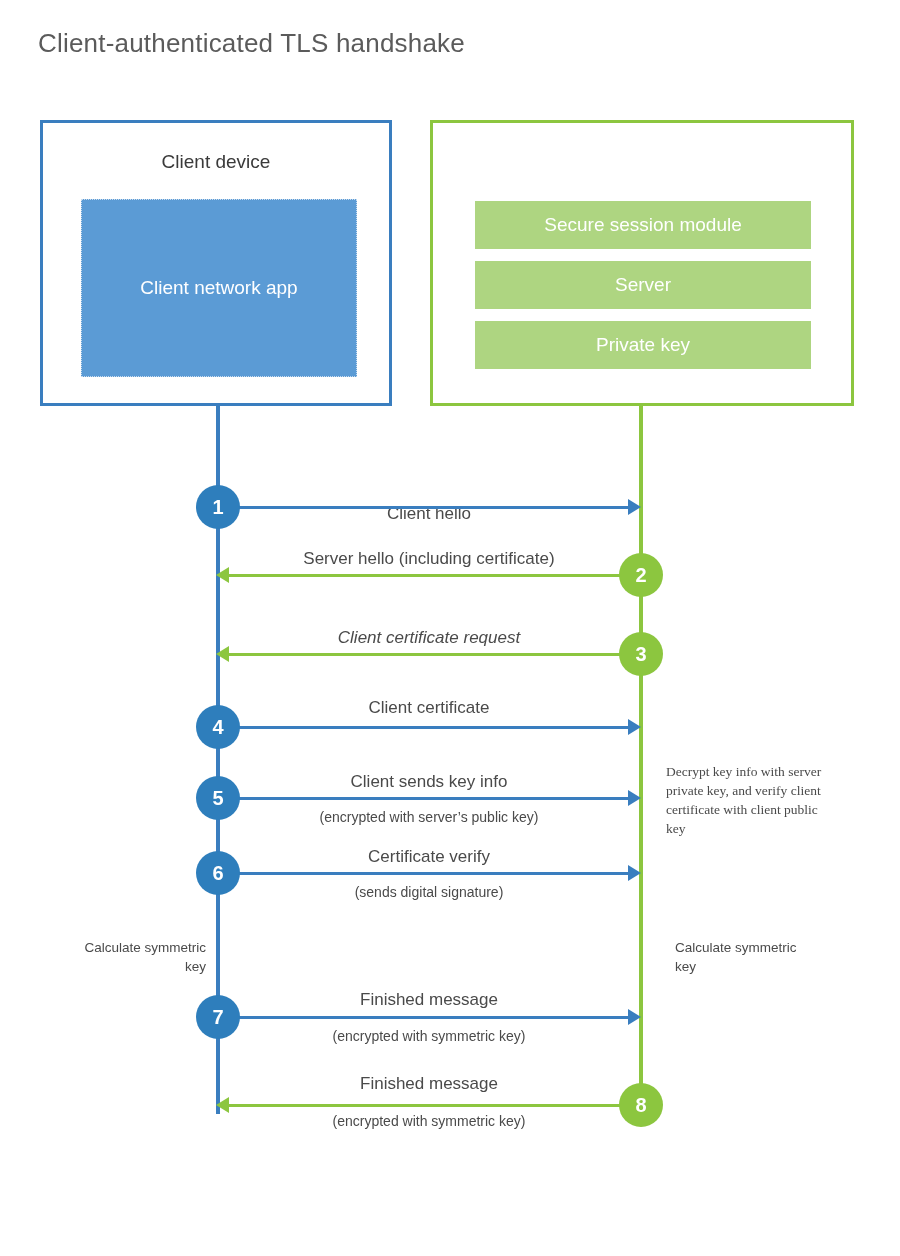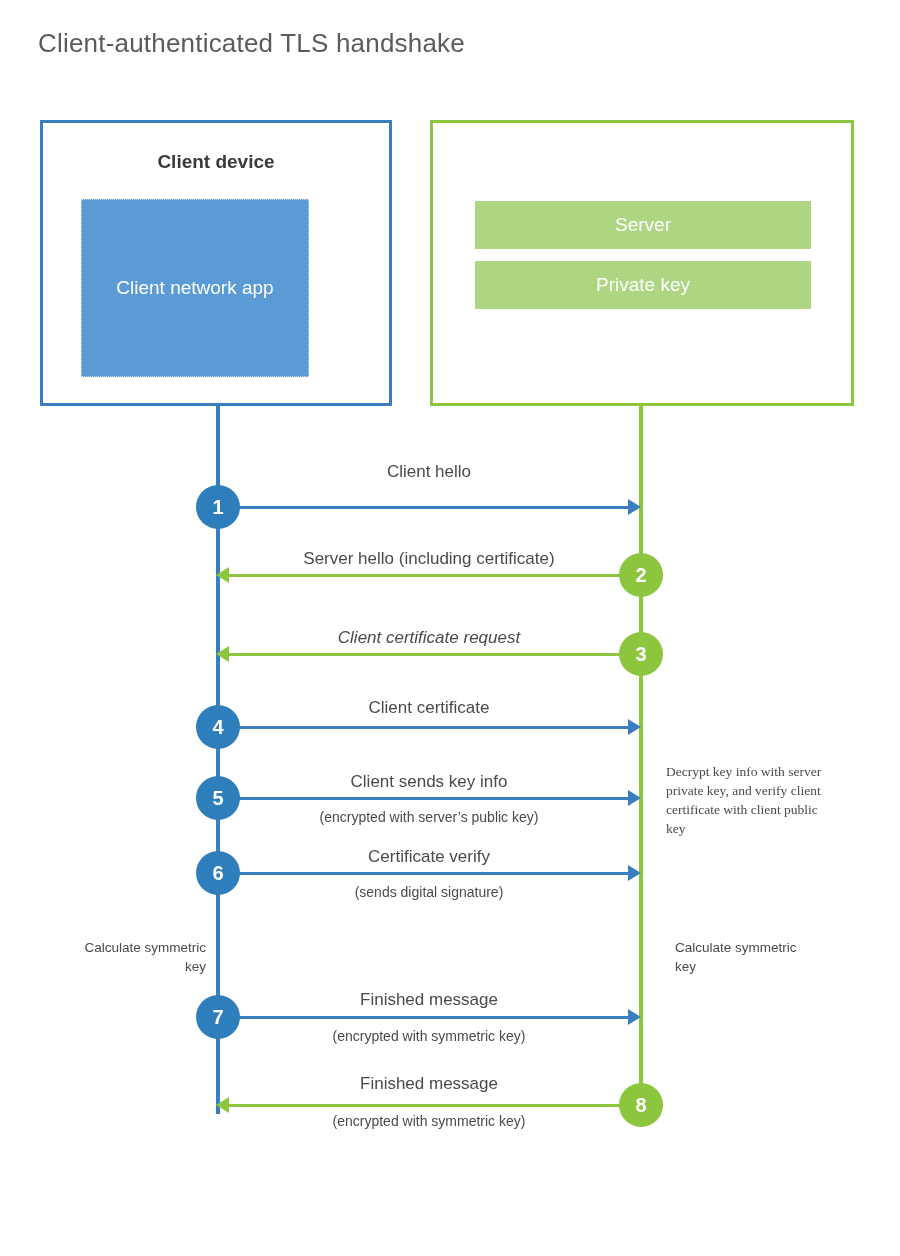--- a/index.html
+++ b/index.html
@@ -52,28 +52,28 @@
     height: 286px;
     border: 3px solid #8cc63f;
   }
   .actor-title {
     position: absolute;
     left: 0;
     right: 0;
     top: 28px;
     text-align: center;
     font-size: 19px;
-    font-weight: bold;
+    font-weight: normal;
     color: #3a3a3a;
   }
   #client-app {
     position: absolute;
     left: 38px;
     top: 76px;
-    width: 228px;
+    width: 276px;
     height: 178px;
     background: #5b9bd5;
     border: 1px dotted #c9dcef;
     box-sizing: border-box;
     display: flex;
     align-items: center;
     justify-content: center;
     text-align: center;
     color: #ffffff;
     font-size: 19px;
@@ -177,33 +177,36 @@
   <div class="actor-box" id="client-box">
     <div class="actor-title">Client device</div>
     <div id="client-app">
       <span>Client network app</span>
     </div>
   </div>
 
   <div class="actor-box" id="server-box">
     <div class="server-stack">
       <div class="server-bar">
+        <span>Secure session module</span>
+      </div>
+      <div class="server-bar">
         <span>Server</span>
       </div>
       <div class="server-bar">
         <span>Private key</span>
       </div>
     </div>
   </div>
 
   <div class="lifeline" id="client-lifeline"></div>
   <div class="lifeline" id="server-lifeline"></div>
 
   <div class="msg">
-    <div class="msg-label" style="left:218px; top:462px; width:422px;">Client hello</div>
+    <div class="msg-label" style="left:218px; top:504px; width:422px;">Client hello</div>
     <div class="msg-line blue" style="left:218px; top:506px; width:412px;"></div>
     <div class="arrow-head right blue" style="left:628px; top:499px;"></div>
     <div class="step-badge blue" style="left:196px; top:485px;">1</div>
   </div>
 
   <div class="msg">
     <div class="msg-label" style="left:218px; top:549px; width:422px;">Server hello (including certificate)</div>
     <div class="msg-line green" style="left:228px; top:574px; width:413px;"></div>
     <div class="arrow-head left green" style="left:216px; top:567px;"></div>
     <div class="step-badge green" style="left:619px; top:553px;">2</div>

